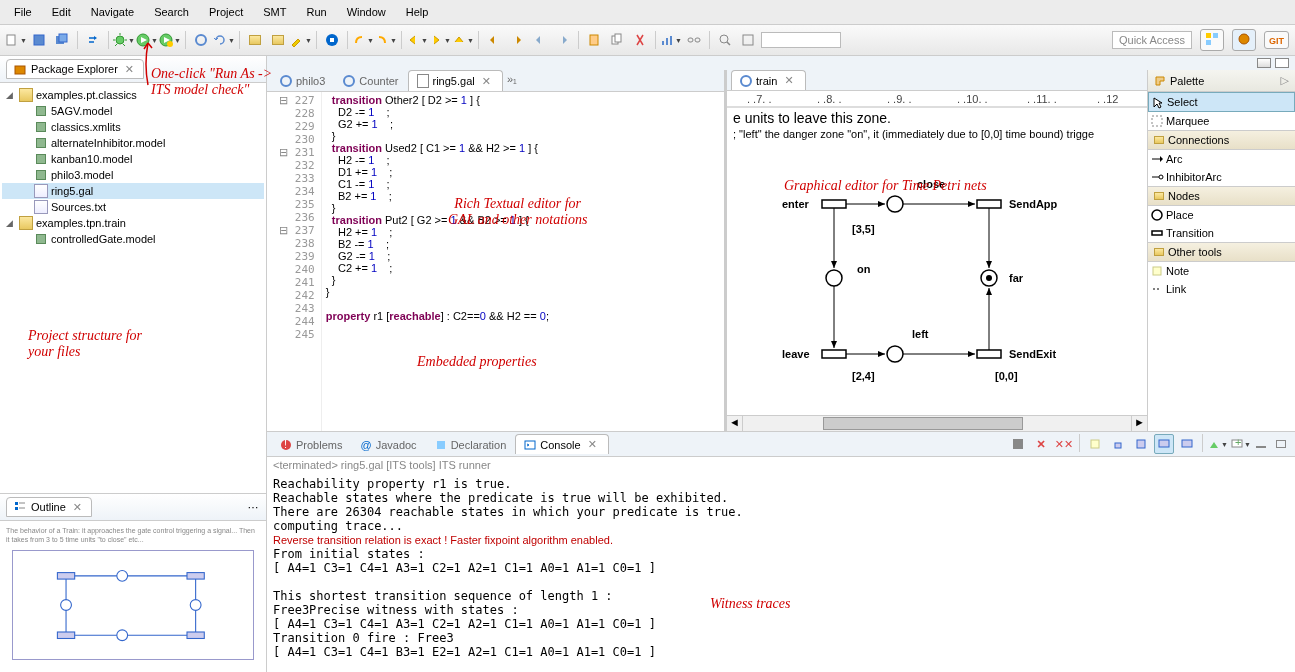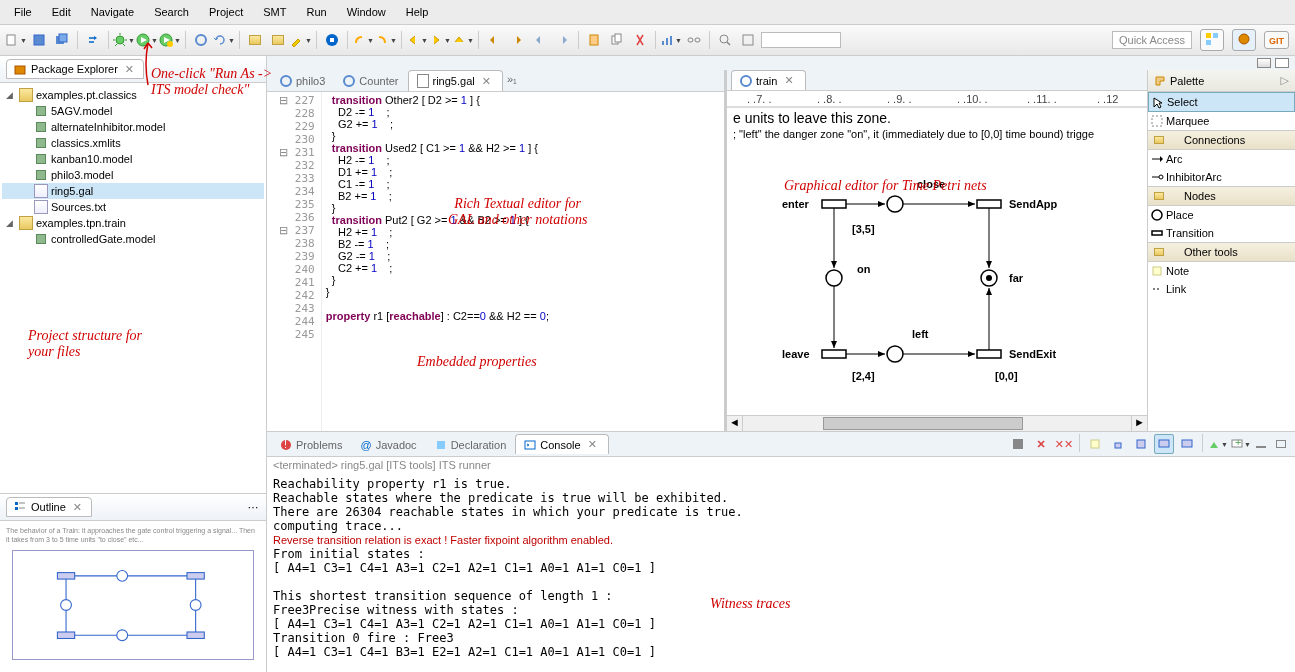--- a/index.html
+++ b/index.html
@@ -45,21 +45,21 @@
 .graph-body{flex:1;position:relative;overflow:hidden;border-top:1px solid #ddd}
 .ruler{height:16px;background:#fff;border-bottom:1px solid #ddd;font-size:9px;color:#444;position:relative}
 .ruler span{position:absolute;top:2px}
 .console-pane{height:240px;display:flex;flex-direction:column;background:#fff}
 .console-tabs{display:flex;align-items:center;background:#eef3f8;border-bottom:1px solid #ccc;padding:2px 4px}
 .console-tabs .editor-tab{font-size:11px}
 .console-body{flex:1;padding:4px 6px;font-family:Consolas,monospace;font-size:12px;white-space:pre;overflow:auto;color:#000}
 .console-term{color:#888}
 .console-red{color:#c00000}
 .palette-header{display:flex;align-items:flex-end;padding:4px 6px;background:linear-gradient(#f5f5f0,#e8e8e0);border-bottom:1px solid #ccc}
-.palette-section{background:linear-gradient(#f5f0e0,#e8e0c8);padding:3px 6px;border-top:1px solid #ccc;border-bottom:1px solid #ccc;display:flex;align-items:center;gap:20px}
+.palette-section{background:linear-gradient(#f5f0e0,#e8e0c8);padding:3px 6px;border-top:1px solid #ccc;border-bottom:1px solid #ccc;display:flex;align-items:center;gap:4px}
 .palette-item{padding:3px 8px 3px 18px;display:flex;align-items:center;gap:6px;cursor:pointer;position:relative}
 .palette-item.selected{background:#cde6f7;border:1px solid #7ab}
 .pal-icon{width:12px;height:12px;position:absolute;left:3px}
 .annot{position:absolute;color:#d00000;font-style:italic;font-size:14px;font-family:Georgia,serif;pointer-events:none;z-index:50}
 svg{overflow:visible}
 .min-btn{width:14px;height:10px;border:1px solid #888;margin-left:auto;background:linear-gradient(#fff,#ddd)}
 .ring-icon{width:12px;height:12px;border:2px solid #5a8ad0;border-radius:50%}
 .doc-icon{width:12px;height:14px;background:#fff;border:1px solid #888}
 </style>
 </head>
@@ -291,25 +291,25 @@
           <span class="twisty">◢</span>
           <div class="folder-icon"></div>
           <span>examples.pt.classics</span>
         </div>
         <div class="tree-item" style="padding-left: 32px;">
           <div class="puzzle-icon"></div>
           <span>5AGV.model</span>
         </div>
         <div class="tree-item" style="padding-left: 32px;">
           <div class="puzzle-icon"></div>
-          <span>alternateInhibitor.model</span>
+          <span>classics.xmlits</span>
         </div>
         <div class="tree-item" style="padding-left: 32px;">
           <div class="puzzle-icon"></div>
-          <span>classics.xmlits</span>
+          <span>alternateInhibitor.model</span>
         </div>
         <div class="tree-item" style="padding-left: 32px;">
           <div class="puzzle-icon"></div>
           <span>kanban10.model</span>
         </div>
         <div class="tree-item" style="padding-left: 32px;">
           <div class="puzzle-icon"></div>
           <span>philo3.model</span>
         </div>
         <div class="tree-item selected" style="padding-left: 32px;">

